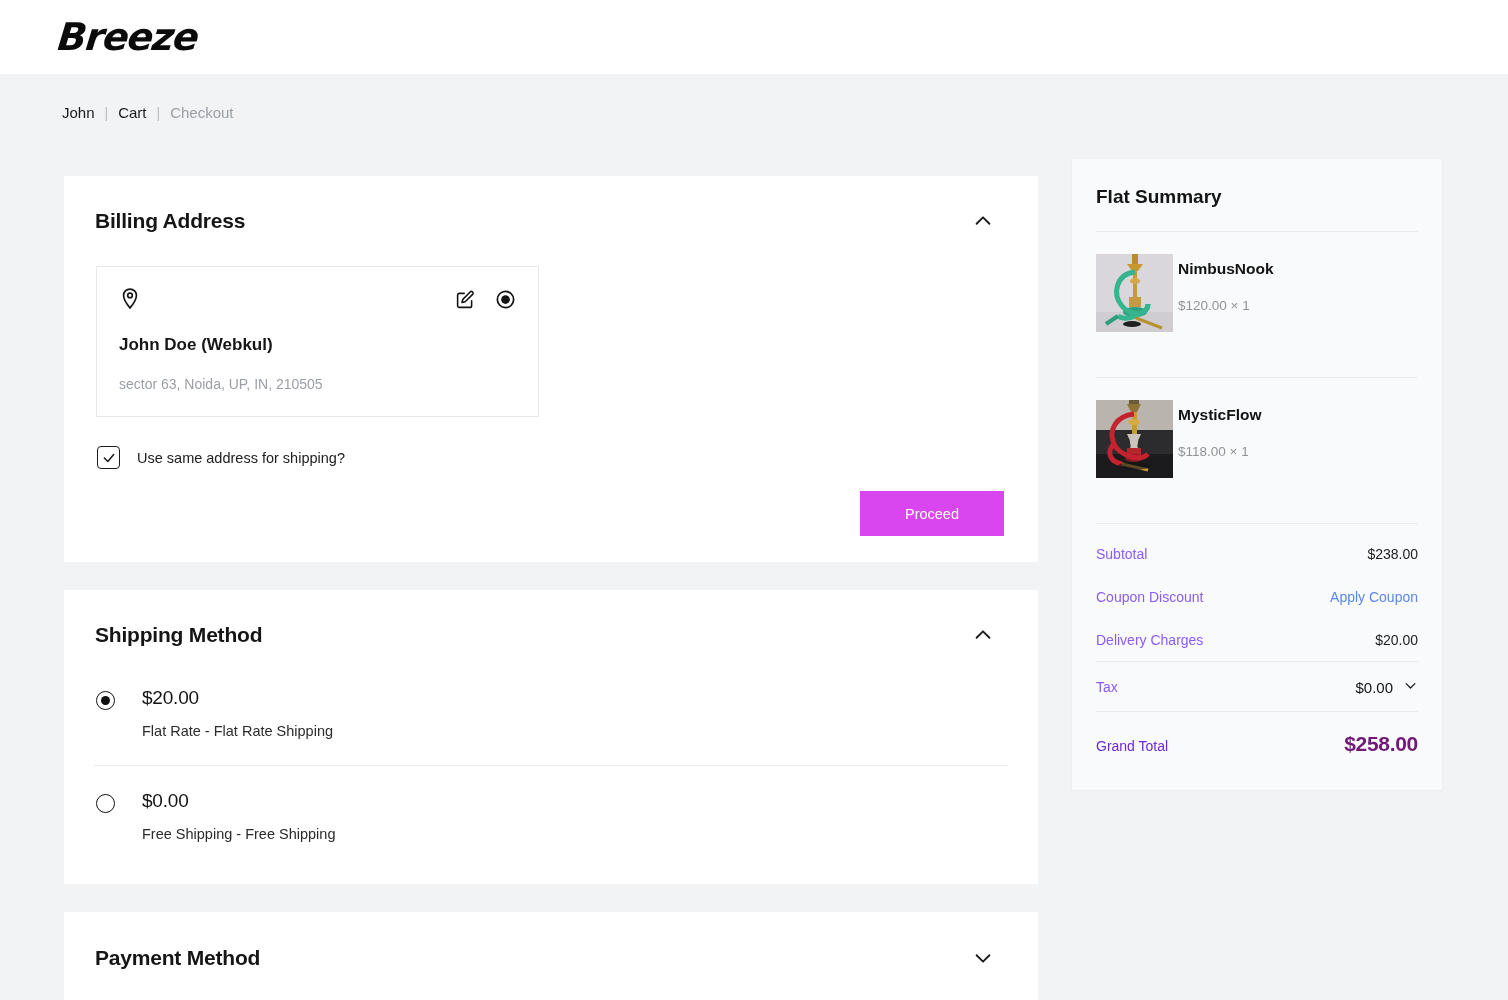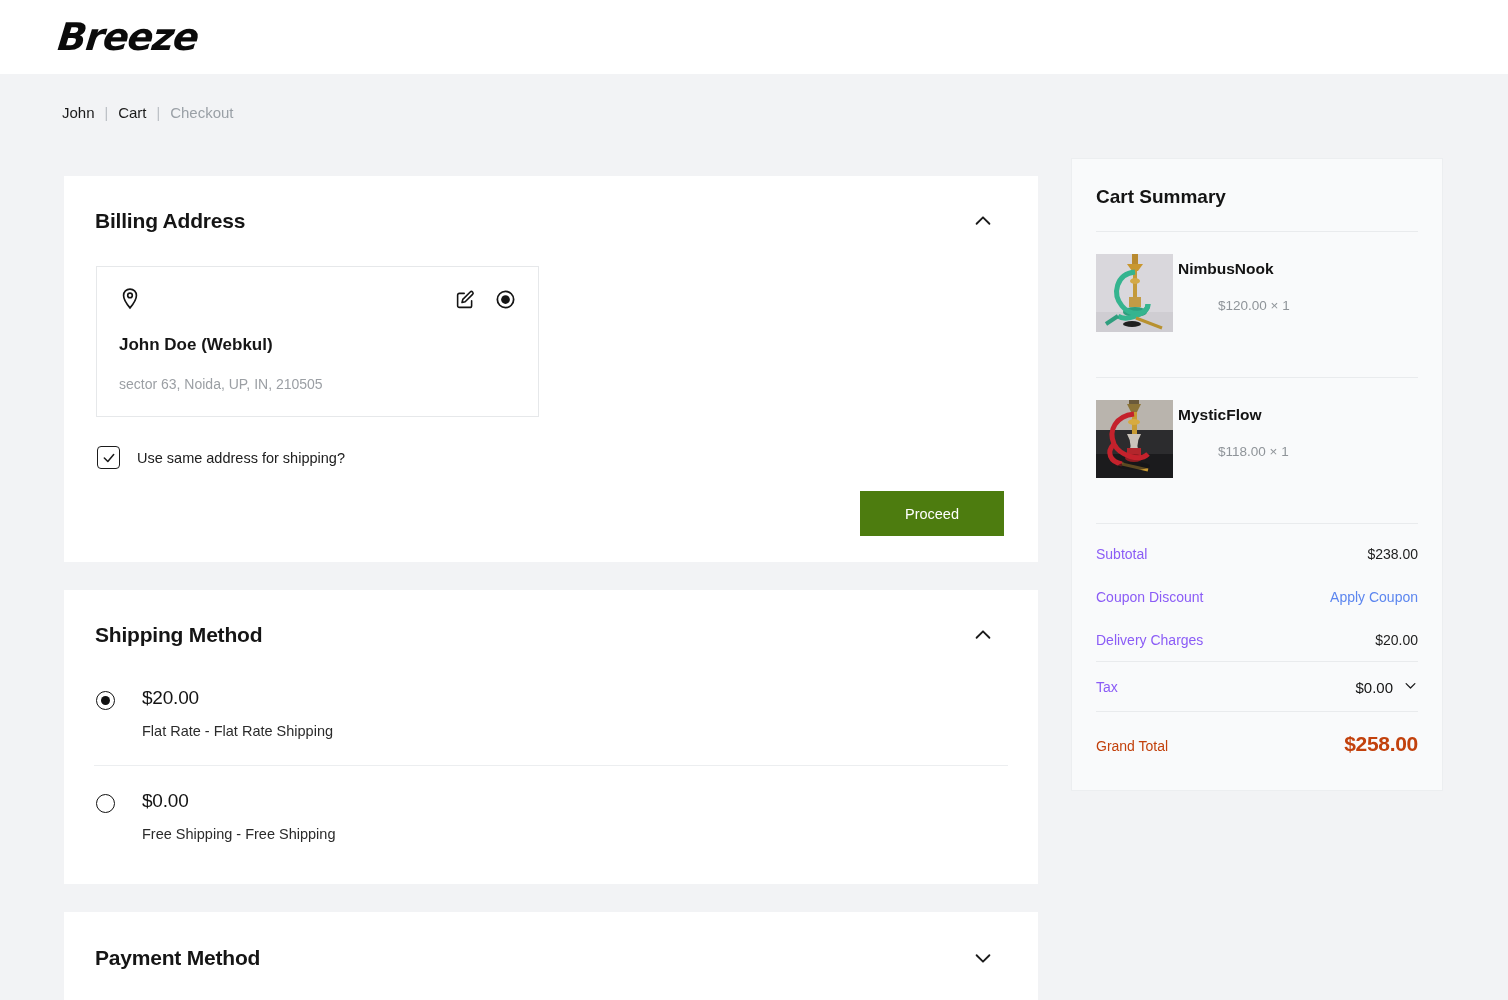--- a/index.html
+++ b/index.html
@@ -88,21 +88,21 @@
     display: flex; align-items: center; gap: 17px;
     margin: 29px 0 0 33px;
   }
   .cbx {
     width: 23px; height: 23px; border: 1.6px solid #1b1b1b; border-radius: 4px;
     display: flex; align-items: center; justify-content: center; cursor: pointer;
   }
   .same-addr-label { font-size: 14.5px; color: #202020; }
   .proceed-row { display: flex; justify-content: flex-end; padding: 22px 34px 0 0; }
   .btn-proceed {
-    background: #4d7c0f; color: #ffffff;
+    background: #d946ef; color: #ffffff;
     border: none; font-family: inherit; font-size: 14.5px;
     width: 144px; height: 45px; cursor: pointer;
   }
 
   
   .shipping-card { padding-bottom: 42px; }
   .ship-list { margin-top: 40px; }
   .ship-opt { padding: 0 0 0 32px; display: flex; align-items: flex-start; gap: 27px; }
   .ship-opt + .ship-divider { margin: 26px 30px 24px 30px; height: 1px; background: #eceef0; }
   .radio-o {
@@ -126,35 +126,35 @@
     padding: 27px 24px 30px 24px;
   }
   .summary-title { font-size: 19px; font-weight: 600; color: #141414; }
   .sum-rule { height: 1px; background: #e9ebed; margin: 23px 0 0 0; }
   .cart-item { display: flex; align-items: flex-start; gap: 5px; padding: 22px 0 22px 0; }
   .thumb {
     width: 77px; height: 78px; flex: none; overflow: hidden; background: #ddd;
   }
   .thumb svg { display: block; width: 77px; height: 78px; }
   .item-name { font-size: 15.5px; font-weight: 600; color: #131313; padding-top: 6px; }
-  .item-price { margin-top: 20px; font-size: 13.5px; color: #8f9499; margin-left: 40px; }
+  .item-price { margin-top: 20px; font-size: 13.5px; color: #8f9499; }
 
   .tot-row {
     display: flex; align-items: center; justify-content: space-between;
     padding: 14px 0 13px 0;
   }
   .tot-label { font-size: 14px; color: #8b5cf6; }
   .tot-val { font-size: 14px; color: #1d1d1d; }
   .link-blue { font-size: 14px; color: #5c86ef; cursor: pointer; }
   .tot-rule { height: 1px; background: #e9ebed; }
   .tax-row { padding: 16px 0 15px 0; }
   .tax-val { display: flex; align-items: center; gap: 10px; font-size: 15px; color: #141414; font-weight: 400;}
   .grand-row { padding: 20px 0 4px 0; align-items: baseline; }
-  .grand-label { font-size: 14px; color: #c2410c; }
-  .grand-val { font-size: 21px; font-weight: 600; color: #c2410c; letter-spacing: -0.3px; }
+  .grand-label { font-size: 14px; color: #6d28d9; }
+  .grand-val { font-size: 21px; font-weight: 600; color: #701a75; letter-spacing: -0.3px; }
 </style>
 </head>
 <body>
 
 <div class="page">
 
   <div class="site-header">
     <div class="logo">Breeze</div>
   </div>
 
@@ -257,21 +257,21 @@
           <svg viewBox="0 0 24 24" fill="none" stroke="#1a1a1a" stroke-width="2" stroke-linecap="round" stroke-linejoin="round">
               <polyline points="5,9 12,16 19,9"></polyline>
             </svg>
         </span>
       </div>
     </div>
   </div>
 
   <div class="side-col">
     <div class="summary">
-      <div class="summary-title">Cart Summary</div>
+      <div class="summary-title">Flat Summary</div>
       <div class="sum-rule"></div>
 
       <div class="cart-item">
         <span class="thumb">
           <svg viewBox="0 0 77 78">
             <rect width="77" height="78" fill="#d9d7dc"></rect>
             <rect y="58" width="77" height="20" fill="#cfcdd2"></rect>
             <path d="M36 0 h6 v10 h-6z" fill="#b98a2e"></path>
             <path d="M31 10 h16 l-5 7 h-6z" fill="#c9972f"></path>
             <rect x="37" y="17" width="4" height="26" fill="#c49a3a"></rect>

